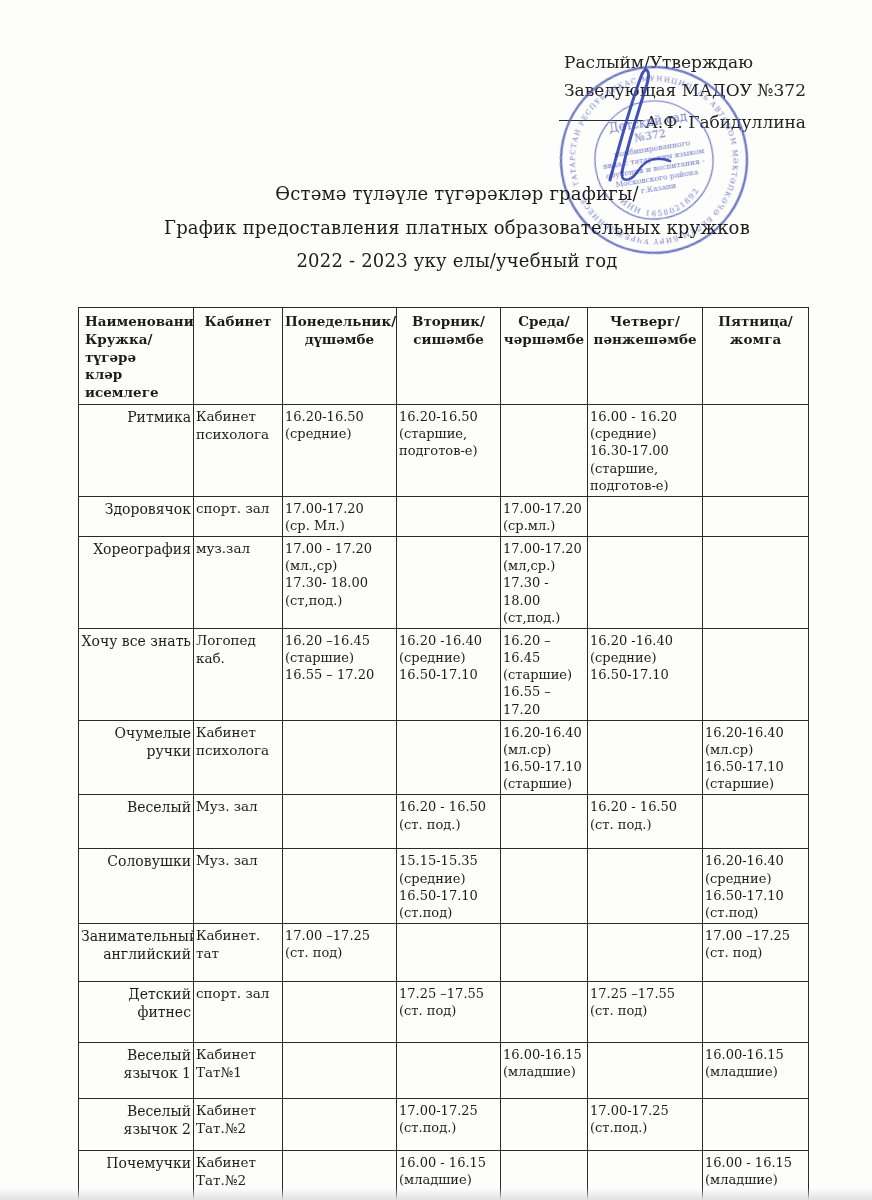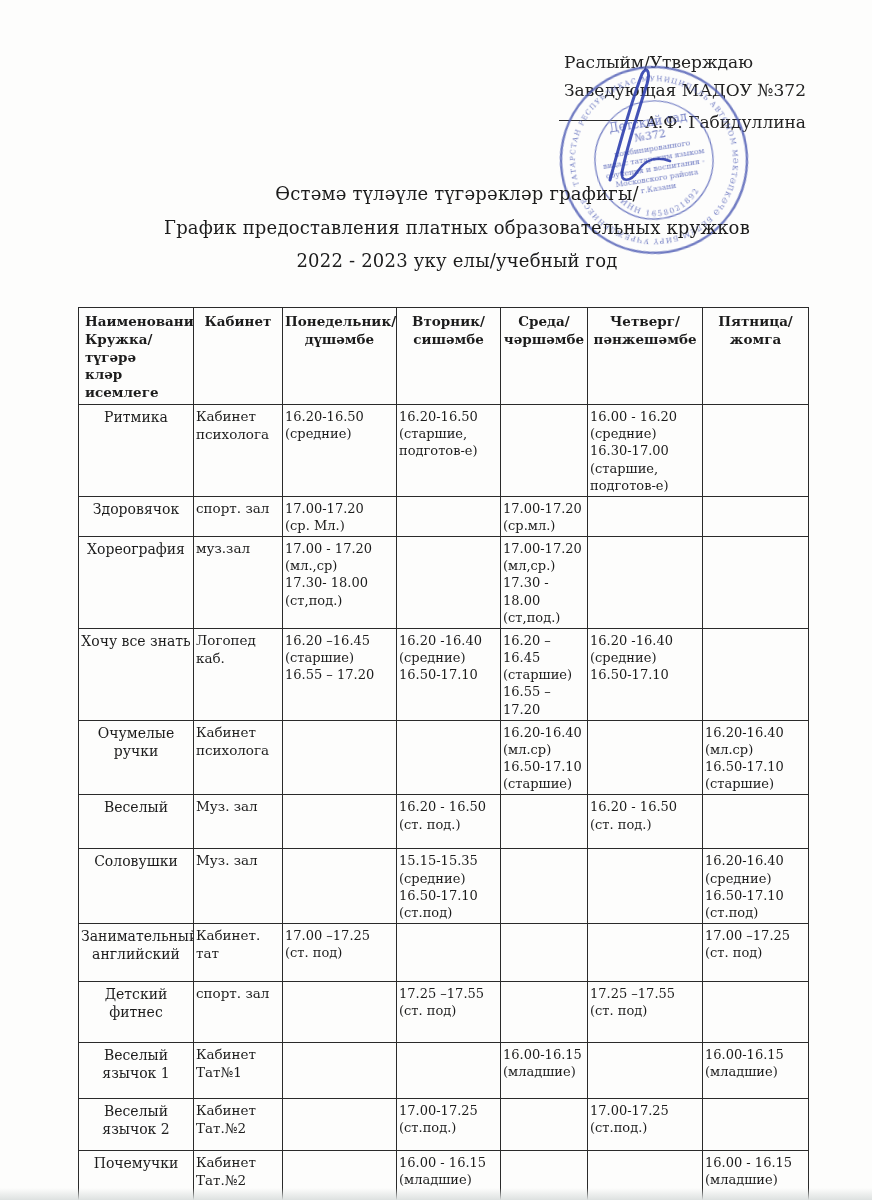--- a/index.html
+++ b/index.html
@@ -58,21 +58,21 @@
     white-space:pre-line;
     line-height:1.32;
     overflow:hidden;
   }
   table.schedule th{
     font-weight:bold;text-align:center;font-size:13.5px;
     padding-top:5px;
   }
   table.schedule th.first{text-align:left;padding-left:6px;}
   thead tr{height:60px;}
-  td.name-cell{text-align:center;padding-left:6px;font-size:14px;}
+  td.name-cell{text-align:right;padding-left:6px;font-size:14px;}
   td.room-cell{text-align:left;padding-left:6px;font-size:13.5px;}
   td.time-cell{text-align:left;font-size:13px;}
   tbody tr:nth-child(1){height:89px;}
   tbody tr:nth-child(2){height:33px;}
   tbody tr:nth-child(3){height:67px;margin-top:39px;}
   tbody tr:nth-child(4){height:61px;}
   tbody tr:nth-child(5){height:71px;}
   tbody tr:nth-child(6){height:54px;}
   tbody tr:nth-child(7){height:63px;}
   tbody tr:nth-child(8){height:58px;}

